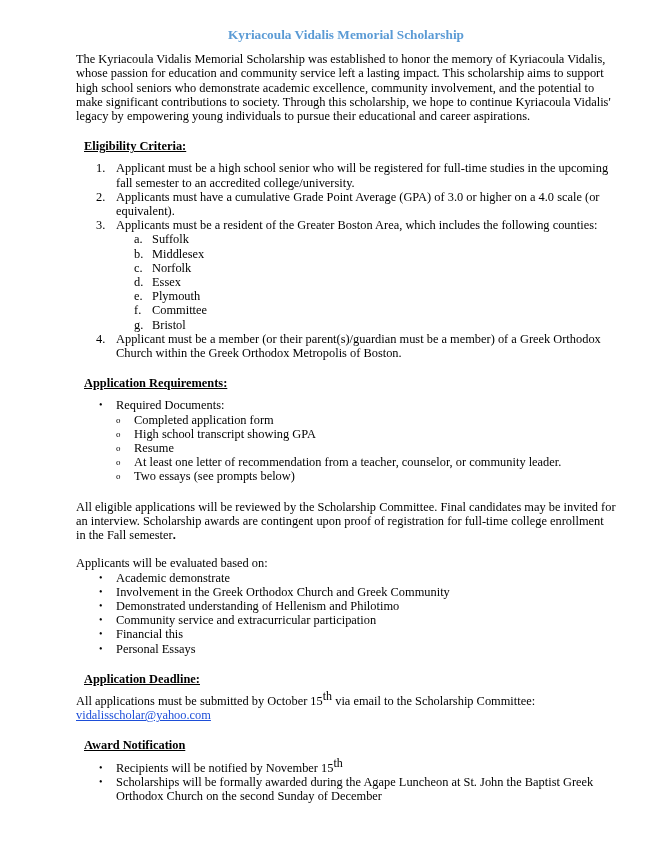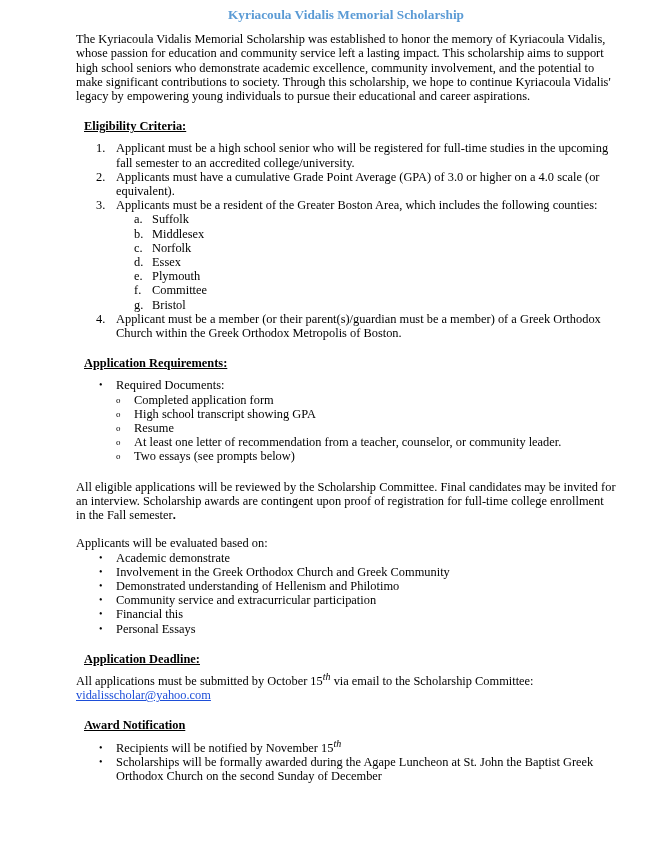--- a/index.html
+++ b/index.html
@@ -1,42 +1,42 @@
 <!DOCTYPE html>
 <html><head>
   <meta charset="utf-8">
   <style>
     html, body { margin: 0; padding: 0; background: #ffffff; }
     body {
       width: 650px; height: 841px; overflow: hidden; position: relative;
       font-family: "Liberation Serif", "DejaVu Serif", serif;
       font-size: 12.4px; line-height: 14.2px; color: #000;
     }
-    .page { position: absolute; left: 76px; top: 8px; width: 540px; }
+    .page { position: absolute; left: 76px; top: 28px; width: 540px; }
     .title {
       text-align: center; font-weight: bold; color: #5b9bd5;
       font-size: 13.3px; margin: 0 0 10px 0; padding-left: 0;
     }
     p { margin: 0; }
     .intro { margin-bottom: 16px; }
     .heading { font-weight: bold; text-decoration: underline; margin: 8px; }
     .section { margin-bottom: 16px; }
     ol.num { list-style: none; margin: 0; padding: 0; }
     ol.num > li { position: relative; padding-left: 40px; }
     ol.num > li > .marker { position: absolute; left: 20px; top: 0; }
     ol.alpha { list-style: none; margin: 0; padding: 0; }
     ol.alpha > li { position: relative; padding-left: 36px; }
     ol.alpha > li > .marker { position: absolute; left: 18px; top: 0; }
     ul.bullet { list-style: none; margin: 0; padding: 0; }
     ul.bullet > li { position: relative; padding-left: 40px; }
     ul.bullet > li > .marker { position: absolute; left: 23px; top: 0; font-size: 10px; }
     ul.circle { list-style: none; margin: 0; padding: 0; }
     ul.circle > li { position: relative; padding-left: 18px; }
     ul.circle > li > .marker { position: absolute; left: 0; top: 0; font-size: 9px; }
-    sup { font-size: 10px; line-height: 0; vertical-align: super; font-style: italic; }
+    sup { font-size: 12px; line-height: 0; vertical-align: super; }
     a.email { color: #1d4ed8; text-decoration: underline; }
     .gap { height: 14px; }
   </style>
 </head>
 <body>
 
 <div class="page">
   <p class="title" style="color: rgb(91, 155, 213);">Kyriacoula Vidalis Memorial Scholarship</p>
   <p class="intro">The Kyriacoula Vidalis Memorial Scholarship was established to honor the memory of Kyriacoula Vidalis, whose passion for education and community service left a lasting impact. This scholarship aims to support high school seniors who demonstrate academic excellence, community involvement, and the potential to make significant contributions to society. Through this scholarship, we hope to continue Kyriacoula Vidalis' legacy by empowering young individuals to pursue their educational and career aspirations.</p>
 

